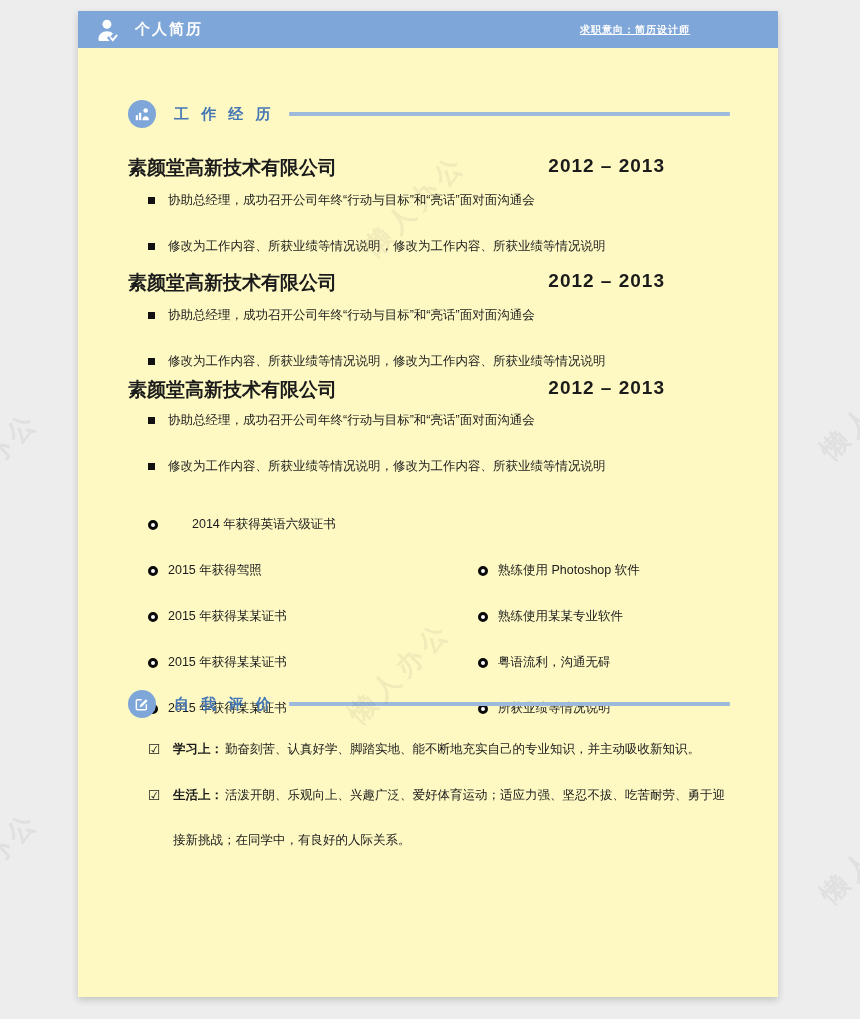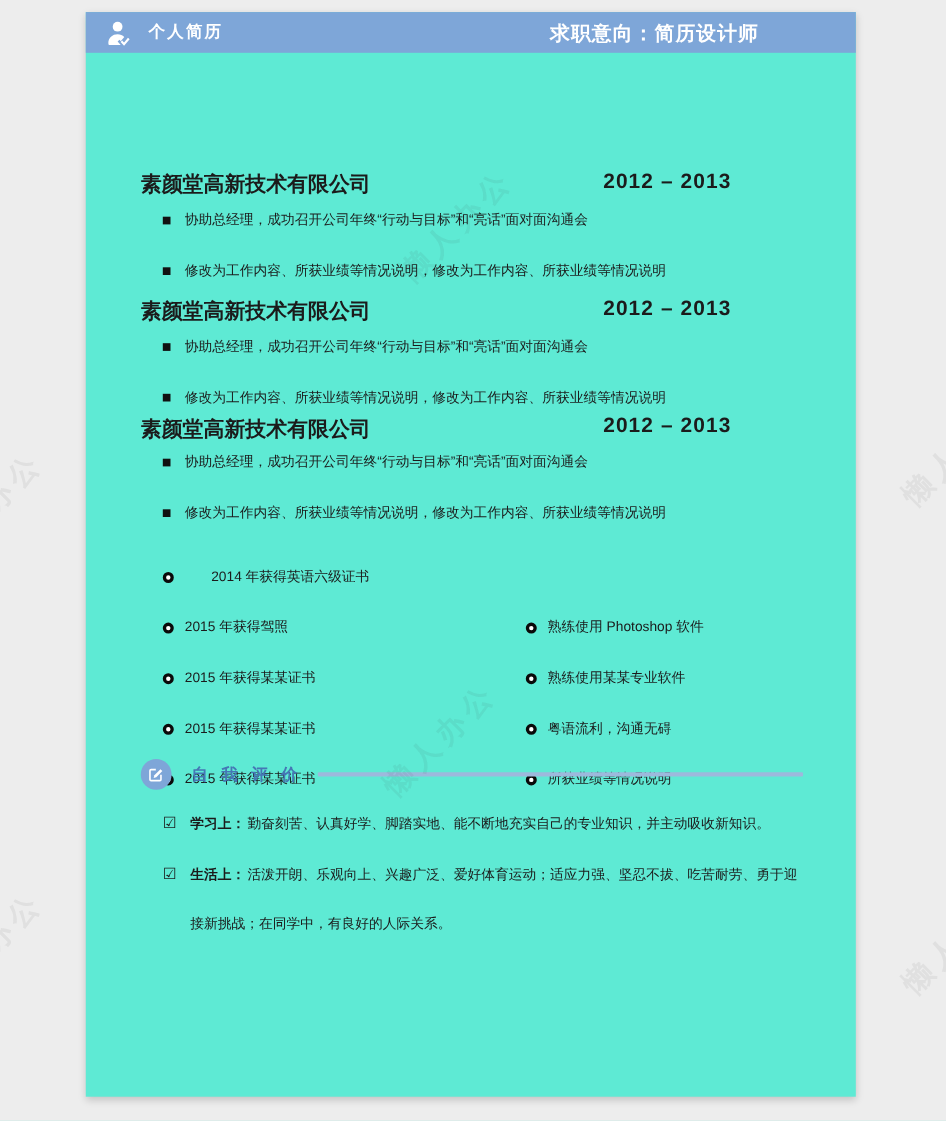--- a/index.html
+++ b/index.html
@@ -5,32 +5,32 @@
   html,body{margin:0;padding:0;}
   body{
     width:860px;height:1019px;
     background:#ededed;
     font-family:"Liberation Sans","DejaVu Sans",sans-serif;
     position:relative;overflow:hidden;
     color:#1b1b1b;
   }
   .page{
     position:absolute;left:78px;top:11px;width:700px;height:986px;
-    background:#5eead4;
+    background:#fef9c3;
     box-shadow:0 3px 7px rgba(0,0,0,0.18);
   }
   
   .topbar{
     position:absolute;left:0;top:0;width:100%;height:37px;
     background:#7ea6d8;display:flex;align-items:center;
     box-sizing:border-box;padding:0 88px 0 16px;
   }
   .topbar .person-icon{width:28px;height:28px;display:inline-flex;align-items:center;justify-content:center;}
   .topbar-title{color:#fff;font-weight:700;font-size:15px;letter-spacing:2px;margin-left:13px;}
-  .topbar-right{color:#fff;font-weight:700;font-size:18px;letter-spacing:1px;margin-left:auto;}
+  .topbar-right{color:#fff;font-weight:700;font-size:10px;letter-spacing:1px;margin-left:auto;text-decoration:underline;}
   
   .sec-header{
     position:absolute;left:50px;right:48px;height:30px;
     display:flex;align-items:center;z-index:3;
   }
   .sec-icon{
     width:28px;height:28px;border-radius:50%;background:#7ea6d8;
     display:inline-flex;align-items:center;justify-content:center;flex:0 0 28px;
   }
   .sec-title{
@@ -84,20 +84,32 @@
       <svg width="26" height="26" viewBox="0 0 24 24">
         <circle cx="11" cy="6.7" r="4.1" fill="#fff"></circle>
         <path d="M3.2 20.5c0-4.5 3.5-7.4 7.8-7.4 2.2 0 4.2.8 5.6 2.2l-3 3.6-1-1.2-1.6 1.4 2.6 3h-10z" fill="#fff"></path>
         <path d="M14.2 18.9l2.2 2.5 4-4.8" stroke="#fff" stroke-width="1.8" fill="none"></path>
       </svg>
     </span>
     <span class="topbar-title">个人简历</span>
     <span class="topbar-right">求职意向：简历设计师</span>
   </div>
 
+  <div class="sec-header" style="top:88px;">
+    <span class="sec-icon">
+      <svg width="17" height="17" viewBox="0 0 24 24">
+        <rect x="2.5" y="13" width="3.2" height="7" fill="#fff"></rect>
+        <rect x="7" y="9.5" width="3.2" height="10.5" fill="#fff"></rect>
+        <circle cx="16.5" cy="6.5" r="3.2" fill="#fff"></circle>
+        <path d="M11.8 20c0-3.4 2.1-5.6 4.7-5.6s4.7 2.2 4.7 5.6z" fill="#fff"></path>
+      </svg>
+    </span>
+    <span class="sec-title">工 作 经 历</span>
+    <span class="sec-line"></span>
+  </div>
 
   <div class="company-row" style="top:144px;">
     <span>素颜堂高新技术有限公司</span>
     <span class="period">2012 – 2013</span>
   </div>
   <div class="wbullet" style="top:181px;">
     <span class="sq"></span>
     <span>协助总经理，成功召开公司年终“行动与目标”和“亮话”面对面沟通会</span>
   </div>
   <div class="wbullet" style="top:227px;">

